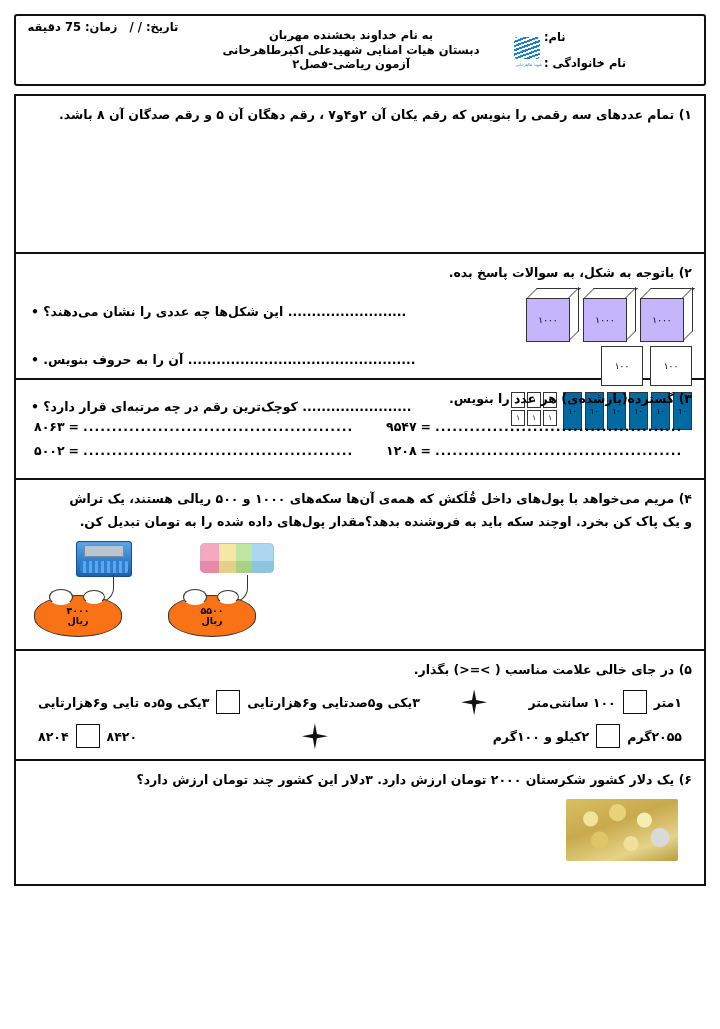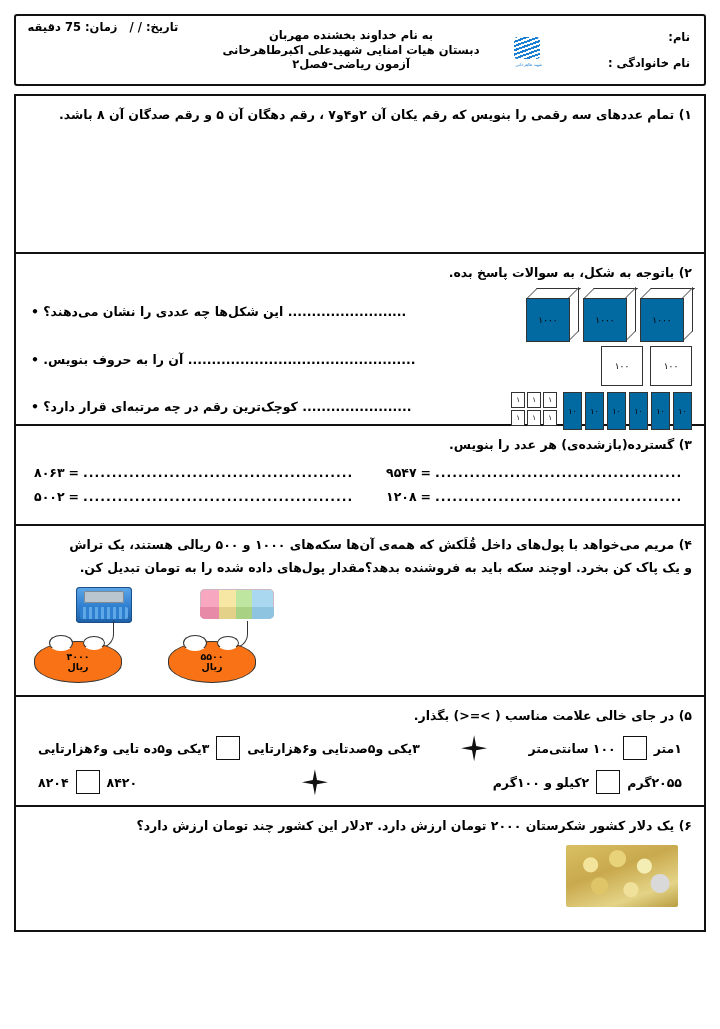--- a/index.html
+++ b/index.html
@@ -24,21 +24,21 @@
     height:72px;
     display:flex;
     align-items:stretch;
     padding:4px 10px;
     box-sizing:border-box;
   }
   .hdr-right{
     width:150px;
     display:flex;flex-direction:column;
     justify-content:center;
-    align-items:flex-start;
+    align-items:flex-end;
     gap:12px;
     padding-right:4px;
     box-sizing:border-box;
   }
   .hdr-center{
     flex:1;
     display:flex;
     align-items:center;
     justify-content:center;
     flex-direction:column;
@@ -87,21 +87,21 @@
     font-weight:bold;
     line-height:1.85;
     text-align:right;
   }
   .dots{letter-spacing:1px;}
 
   
   .q1{height:160px;}
 
   
-  .q2{height:172px;display:flex;flex-direction:column;}
+  .q2{height:126px;display:flex;flex-direction:column;}
   .q2-body{display:flex;flex-direction:row-reverse;gap:18px;flex:1;}
   .q2-lines{
     flex:1;
     display:flex;flex-direction:column;
     justify-content:space-around;
     padding-top:4px;
   }
   .bullet-line{
     font-size:12.5px;font-weight:bold;
     text-align:left;
@@ -113,21 +113,21 @@
     display:flex;flex-direction:column;
     gap:6px;
     padding-top:4px;
     align-items:flex-start;
   }
   .row-cubes{display:flex;gap:5px;}
   .cube{position:relative;width:52px;height:52px;}
   .cube .face{
     position:absolute;left:0;top:10px;
     width:42px;height:42px;
-    border:1.4px solid #333;background:#0369a1;
+    border:1.4px solid #333;background:#c4b5fd;
     display:flex;align-items:center;justify-content:center;
     font-size:9px;
   }
   .cube .top{
     position:absolute;left:0;top:0;
     width:42px;height:10px;
     border:1.4px solid #333;border-bottom:none;background:#fff;
     transform:skewX(-45deg);transform-origin:bottom left;
   }
   .cube .side{

